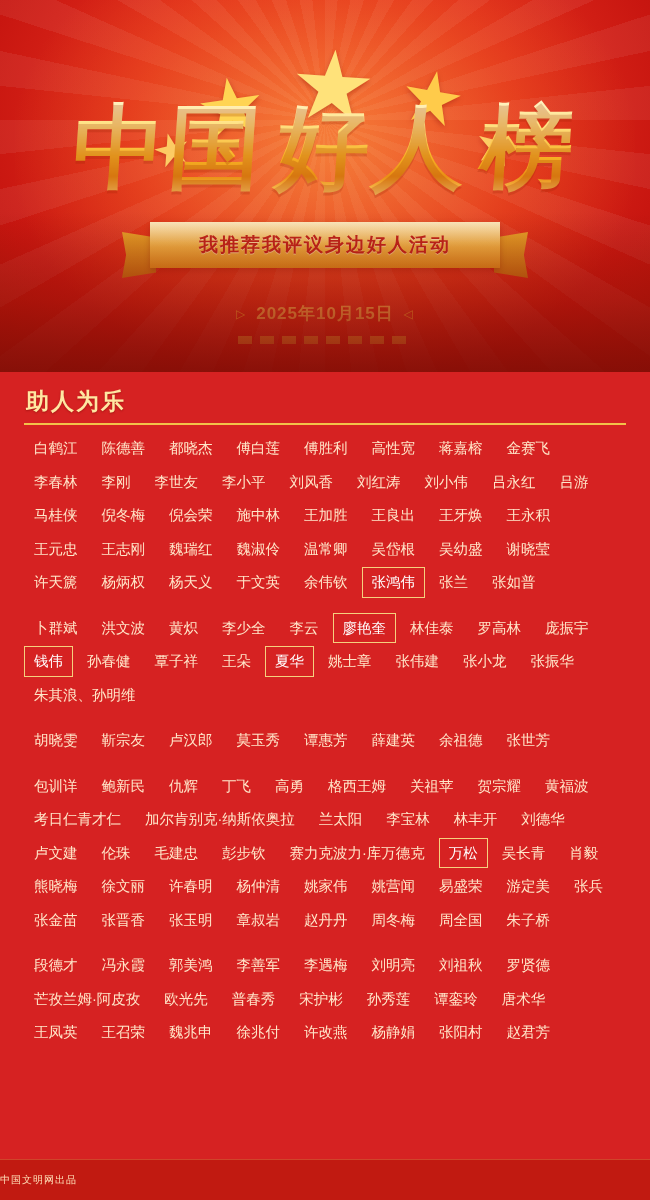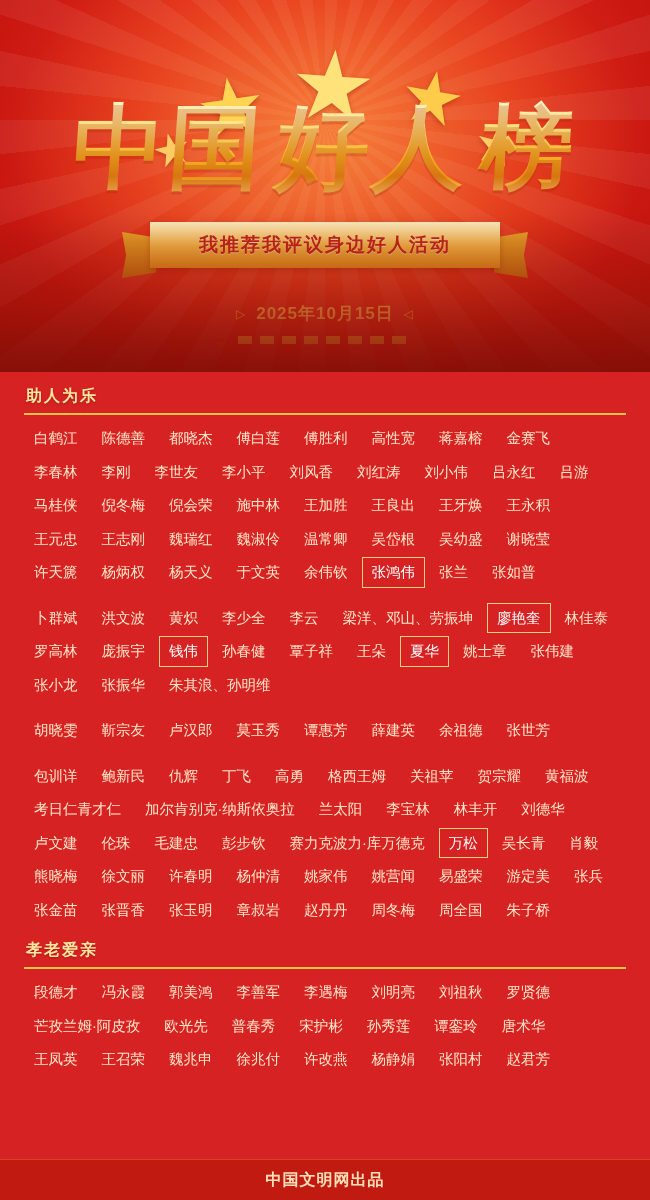--- a/index.html
+++ b/index.html
@@ -179,21 +179,21 @@
     display: flex;
     align-items: flex-end;
     gap: 0;
     padding-bottom: 4px;
     border-bottom: 2px solid #f3c24a;
     margin-bottom: 8px;
   }
   .section-title {
     font-family: "DejaVu Serif", "Liberation Serif", serif;
     font-weight: bold;
-    font-size: 16px;
+    font-size: 23px;
     letter-spacing: 2px;
     color: #ffe7a2;
     text-shadow: 0 1px 2px rgba(110,10,0,.45);
     padding: 0 2px 2px 2px;
   }
   .names {
     display: flex;
     flex-wrap: wrap;
     align-content: flex-start;
   }
@@ -215,25 +215,23 @@
 
   
   .footer {
     position: absolute;
     left: 0; right: 0; bottom: 0;
     height: 40px;
     background: #c11a11;
     border-top: 1px solid rgba(255,200,120,.25);
     display: flex;
     align-items: center;
-    justify-content: center;
-    font-size: 16px;
+    font-size: 10px;
     letter-spacing: 1px;
     color: #ffe0b8;
-    font-weight: bold;
   }
 </style>
 </head>
 <body>
 
 <div class="hero">
   <div class="rays"></div>
   <div class="glow"></div>
 
   <div class="star s1">★</div>
@@ -315,21 +313,20 @@
       </div>
     </div>
     <div class="spacer"></div>
     <div class="section">
       <div class="names">
         <span class="name">卜群斌</span>
         <span class="name">洪文波</span>
         <span class="name">黄炽</span>
         <span class="name">李少全</span>
         <span class="name">李云</span>
-        <span class="name">梁洋、邓山、劳振坤</span>
         <span class="name boxed">廖艳奎</span>
         <span class="name">林佳泰</span>
         <span class="name">罗高林</span>
         <span class="name">庞振宇</span>
         <span class="name boxed">钱伟</span>
         <span class="name">孙春健</span>
         <span class="name">覃子祥</span>
         <span class="name">王朵</span>
         <span class="name boxed">夏华</span>
         <span class="name">姚士章</span>
@@ -392,23 +389,20 @@
         <span class="name">张玉明</span>
         <span class="name">章叔岩</span>
         <span class="name">赵丹丹</span>
         <span class="name">周冬梅</span>
         <span class="name">周全国</span>
         <span class="name">朱子桥</span>
       </div>
     </div>
     <div class="spacer"></div>
     <div class="section">
-      <div class="section-head">
-        <div class="section-title">孝老爱亲</div>
-      </div>
       <div class="names">
         <span class="name">段德才</span>
         <span class="name">冯永霞</span>
         <span class="name">郭美鸿</span>
         <span class="name">李善军</span>
         <span class="name">李遇梅</span>
         <span class="name">刘明亮</span>
         <span class="name">刘祖秋</span>
         <span class="name">罗贤德</span>
         <span class="name">芒孜兰姆·阿皮孜</span>

